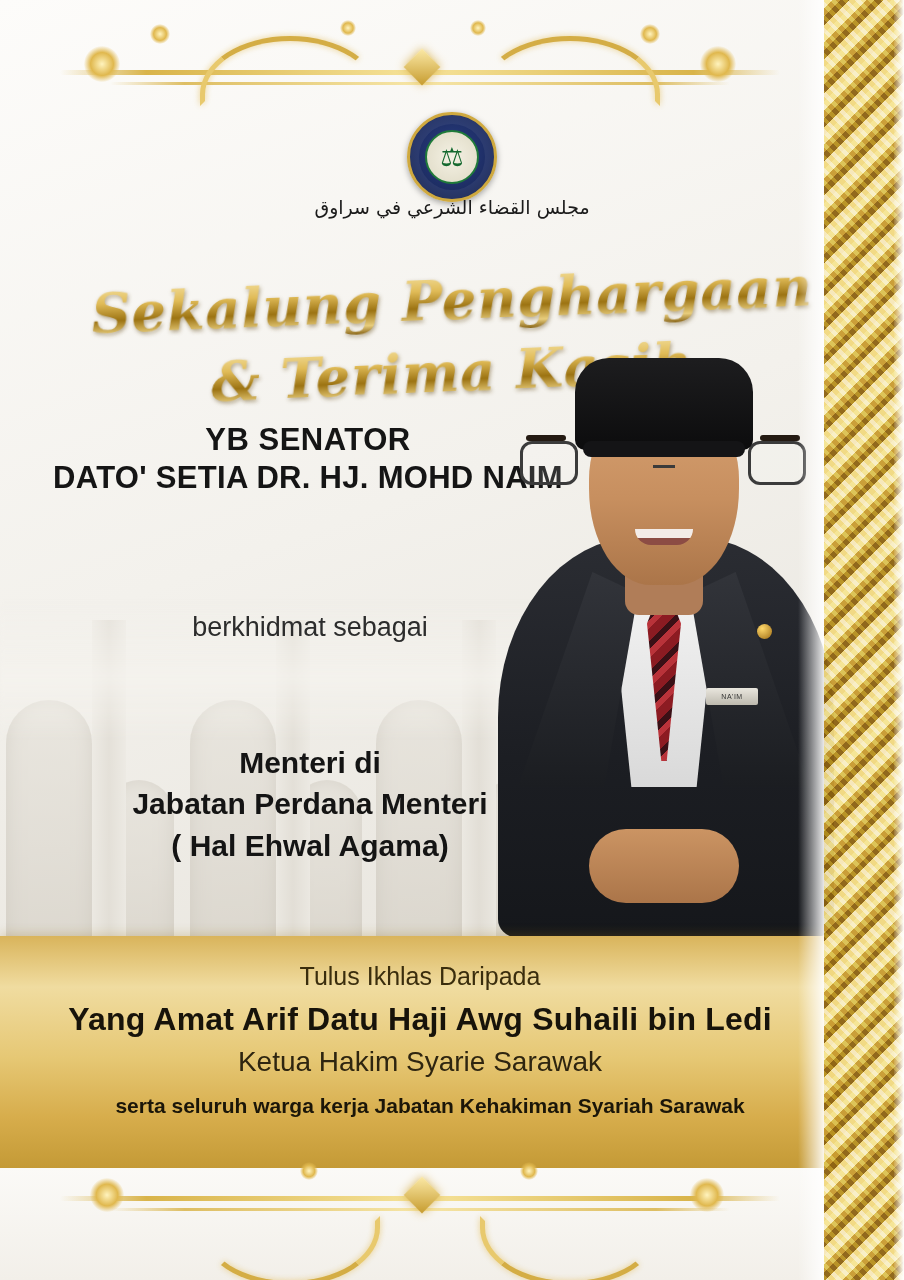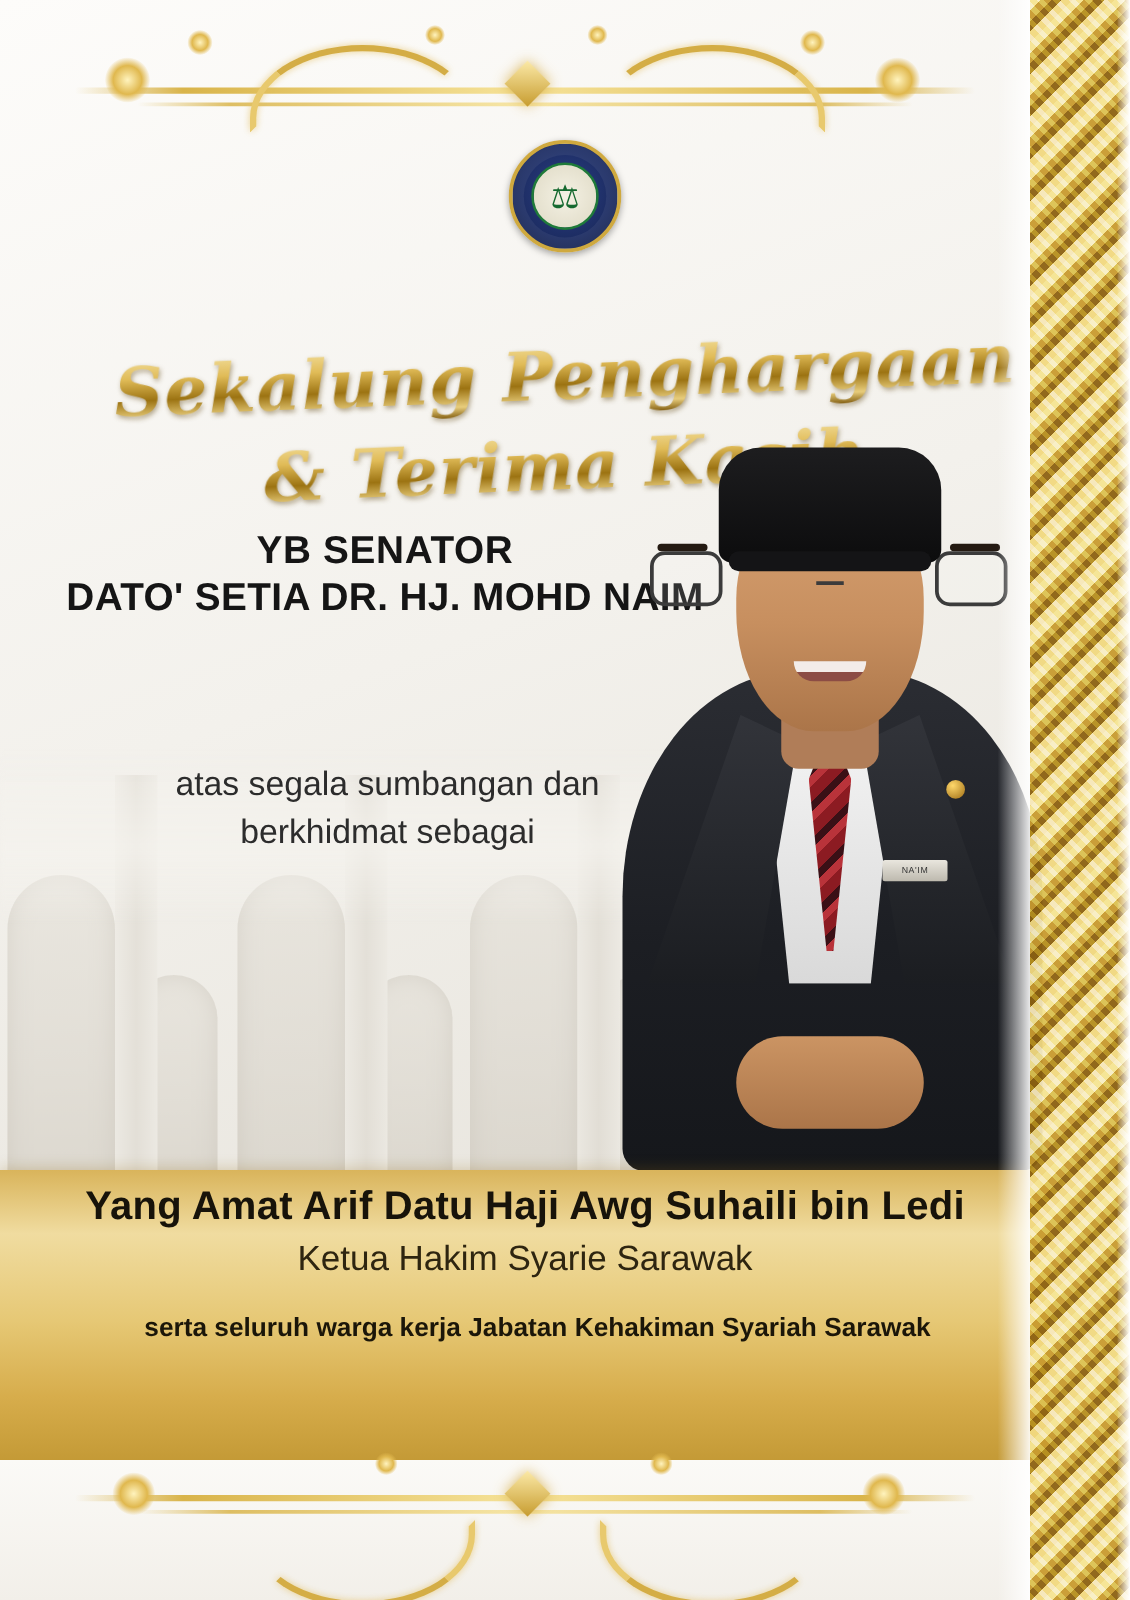--- a/index.html
+++ b/index.html
@@ -212,21 +212,21 @@
   
   .footer{
     position:absolute;left:0;right:64px;bottom:112px;height:232px;
     background:linear-gradient(180deg,#d9b45b 0%,#f0dca0 22%,#e6c875 52%,#d7ad4c 78%,#c49a36 100%);
     box-shadow:0 -2px 10px rgba(150,110,25,.25);
     text-align:center;color:#20190a;
   }
   .f1{padding-top:26px;font-size:25px;color:#3a2d0d;}
   .f2{margin-top:10px;font-size:32px;font-weight:bold;color:#17130a;letter-spacing:.2px;}
   .f3{margin-top:8px;font-size:28px;color:#2e2510;}
-  .f4{margin-top:28px;font-size:21px;font-weight:bold;color:#1b1609;padding-left:20px;}
+  .f4{margin-top:16px;font-size:21px;font-weight:bold;color:#1b1609;padding-left:20px;}
 
   .bottomwhite{
     position:absolute;left:0;bottom:0;right:64px;height:112px;
     background:linear-gradient(180deg,#fbfaf7,#f2efe9);
   }
 </style>
 </head>
 <body>
 
 <div class="poster">
@@ -258,34 +258,39 @@
     <div class="sparkle" style="left:470px;top:8px;width:16px;height:16px;"></div>
   </div>
 
   <div class="crest">
     <div class="crest-ring-text"></div>
     <div class="inner">
       <span class="scale">⚖</span>
     </div>
   </div>
 
+  <div class="arabic">مجلس القضاء الشرعي في سراوق</div>
 
   <div class="script1">Sekalung Penghargaan</div>
   <div class="script2">&amp; Terima Kasih</div>
 
   <div class="name">
     <div class="l1">YB SENATOR</div>
     <div class="l2">DATO' SETIA DR. HJ. MOHD NAIM</div>
   </div>
 
   <div class="body">
-    <div>atas segala sumbangan dan</div>
     <div>berkhidmat sebagai</div>
   </div>
 
+  <div class="role">
+    <div>Menteri di</div>
+    <div>Jabatan Perdana Menteri</div>
+    <div>( Hal Ehwal Agama)</div>
+  </div>
 
   <div class="portrait">
     <div class="p-body"></div>
     <div class="p-shirt"></div>
     <div class="p-tie"></div>
     <div class="p-lapelL"></div>
     <div class="p-lapelR"></div>
     <div class="p-neck"></div>
     <div class="p-face"></div>
     <div class="p-browL"></div>
@@ -294,20 +299,21 @@
     <div class="p-glassR"></div>
     <div class="p-glassbridge"></div>
     <div class="p-mouth"></div>
     <div class="p-songkok"></div>
     <div class="p-pin"></div>
     <div class="p-badge">NA'IM</div>
     <div class="p-hands"></div>
   </div>
 
   <div class="footer">
+    <div class="f1">Tulus Ikhlas Daripada</div>
     <div class="f2">Yang Amat Arif Datu Haji Awg Suhaili bin Ledi</div>
     <div class="f3">Ketua Hakim Syarie Sarawak</div>
     <div class="f4">serta seluruh warga kerja Jabatan Kehakiman Syariah Sarawak</div>
   </div>
   <div class="bottomwhite"></div>
 
   <div class="flourish bottom">
     <div class="goldline" style="top:40px;"></div>
     <div class="goldline thin" style="top:52px;"></div>
     <div class="diamond" style="left:409px;top:26px;"></div>

